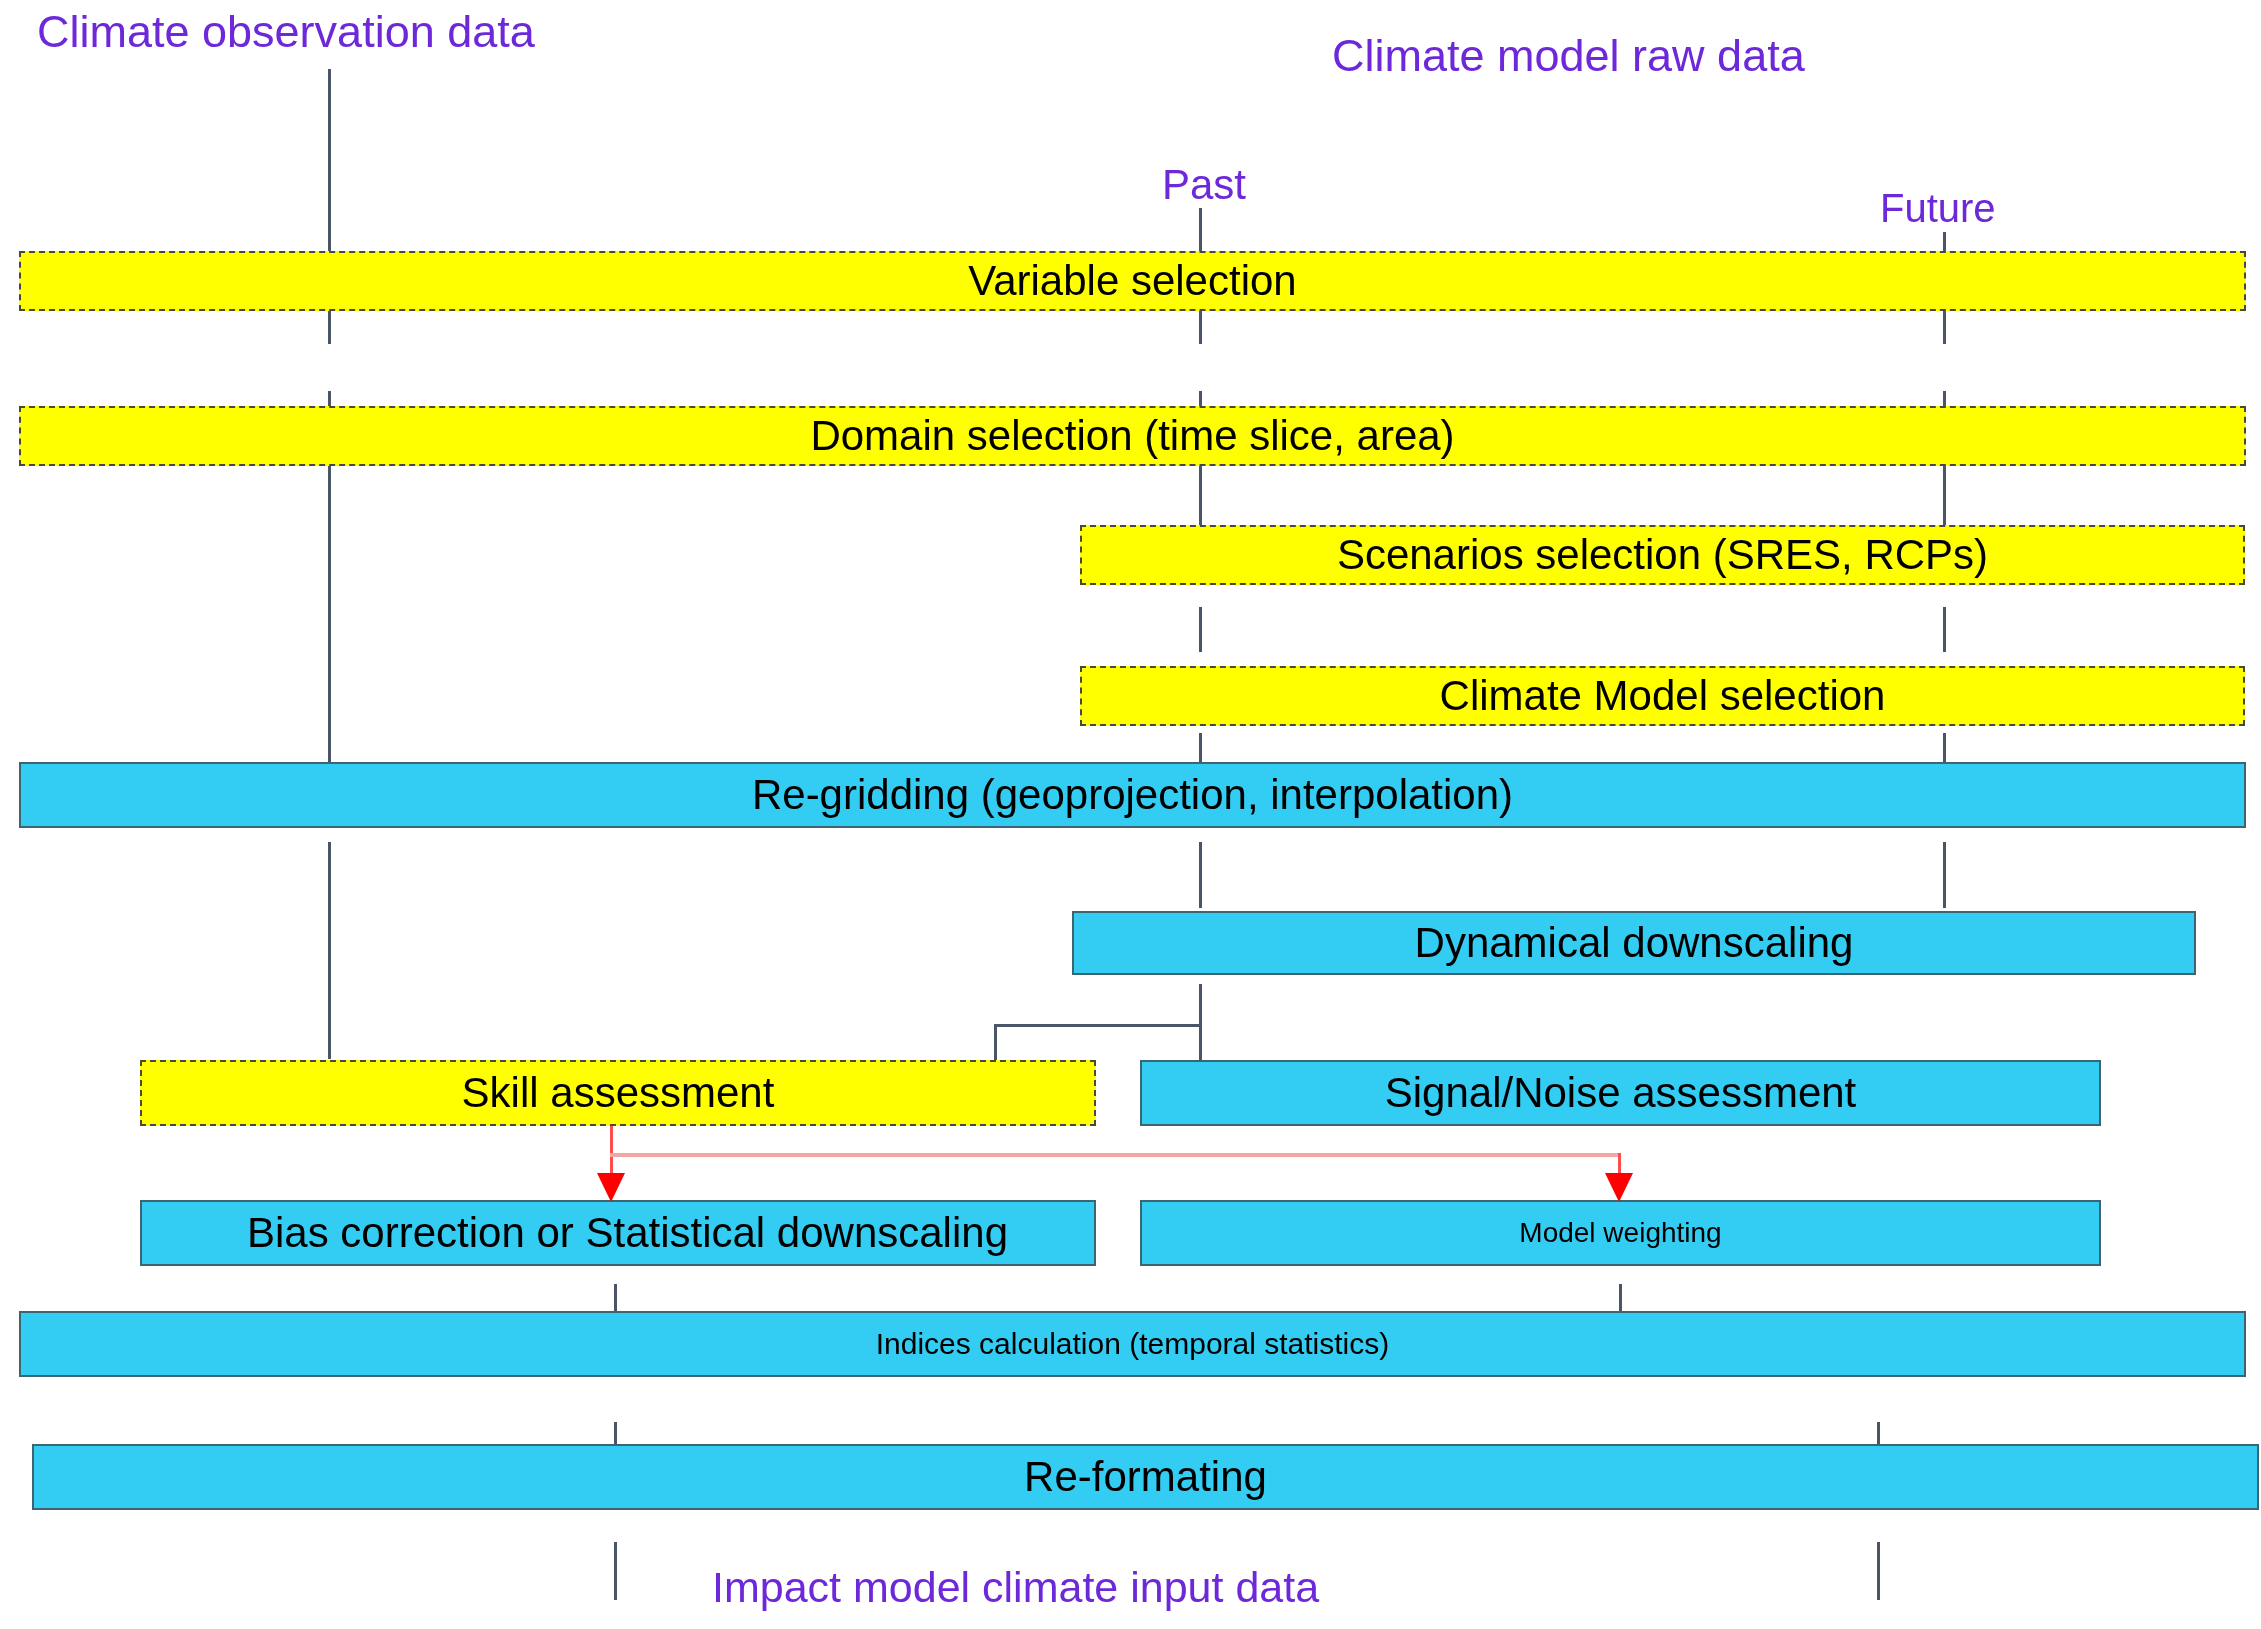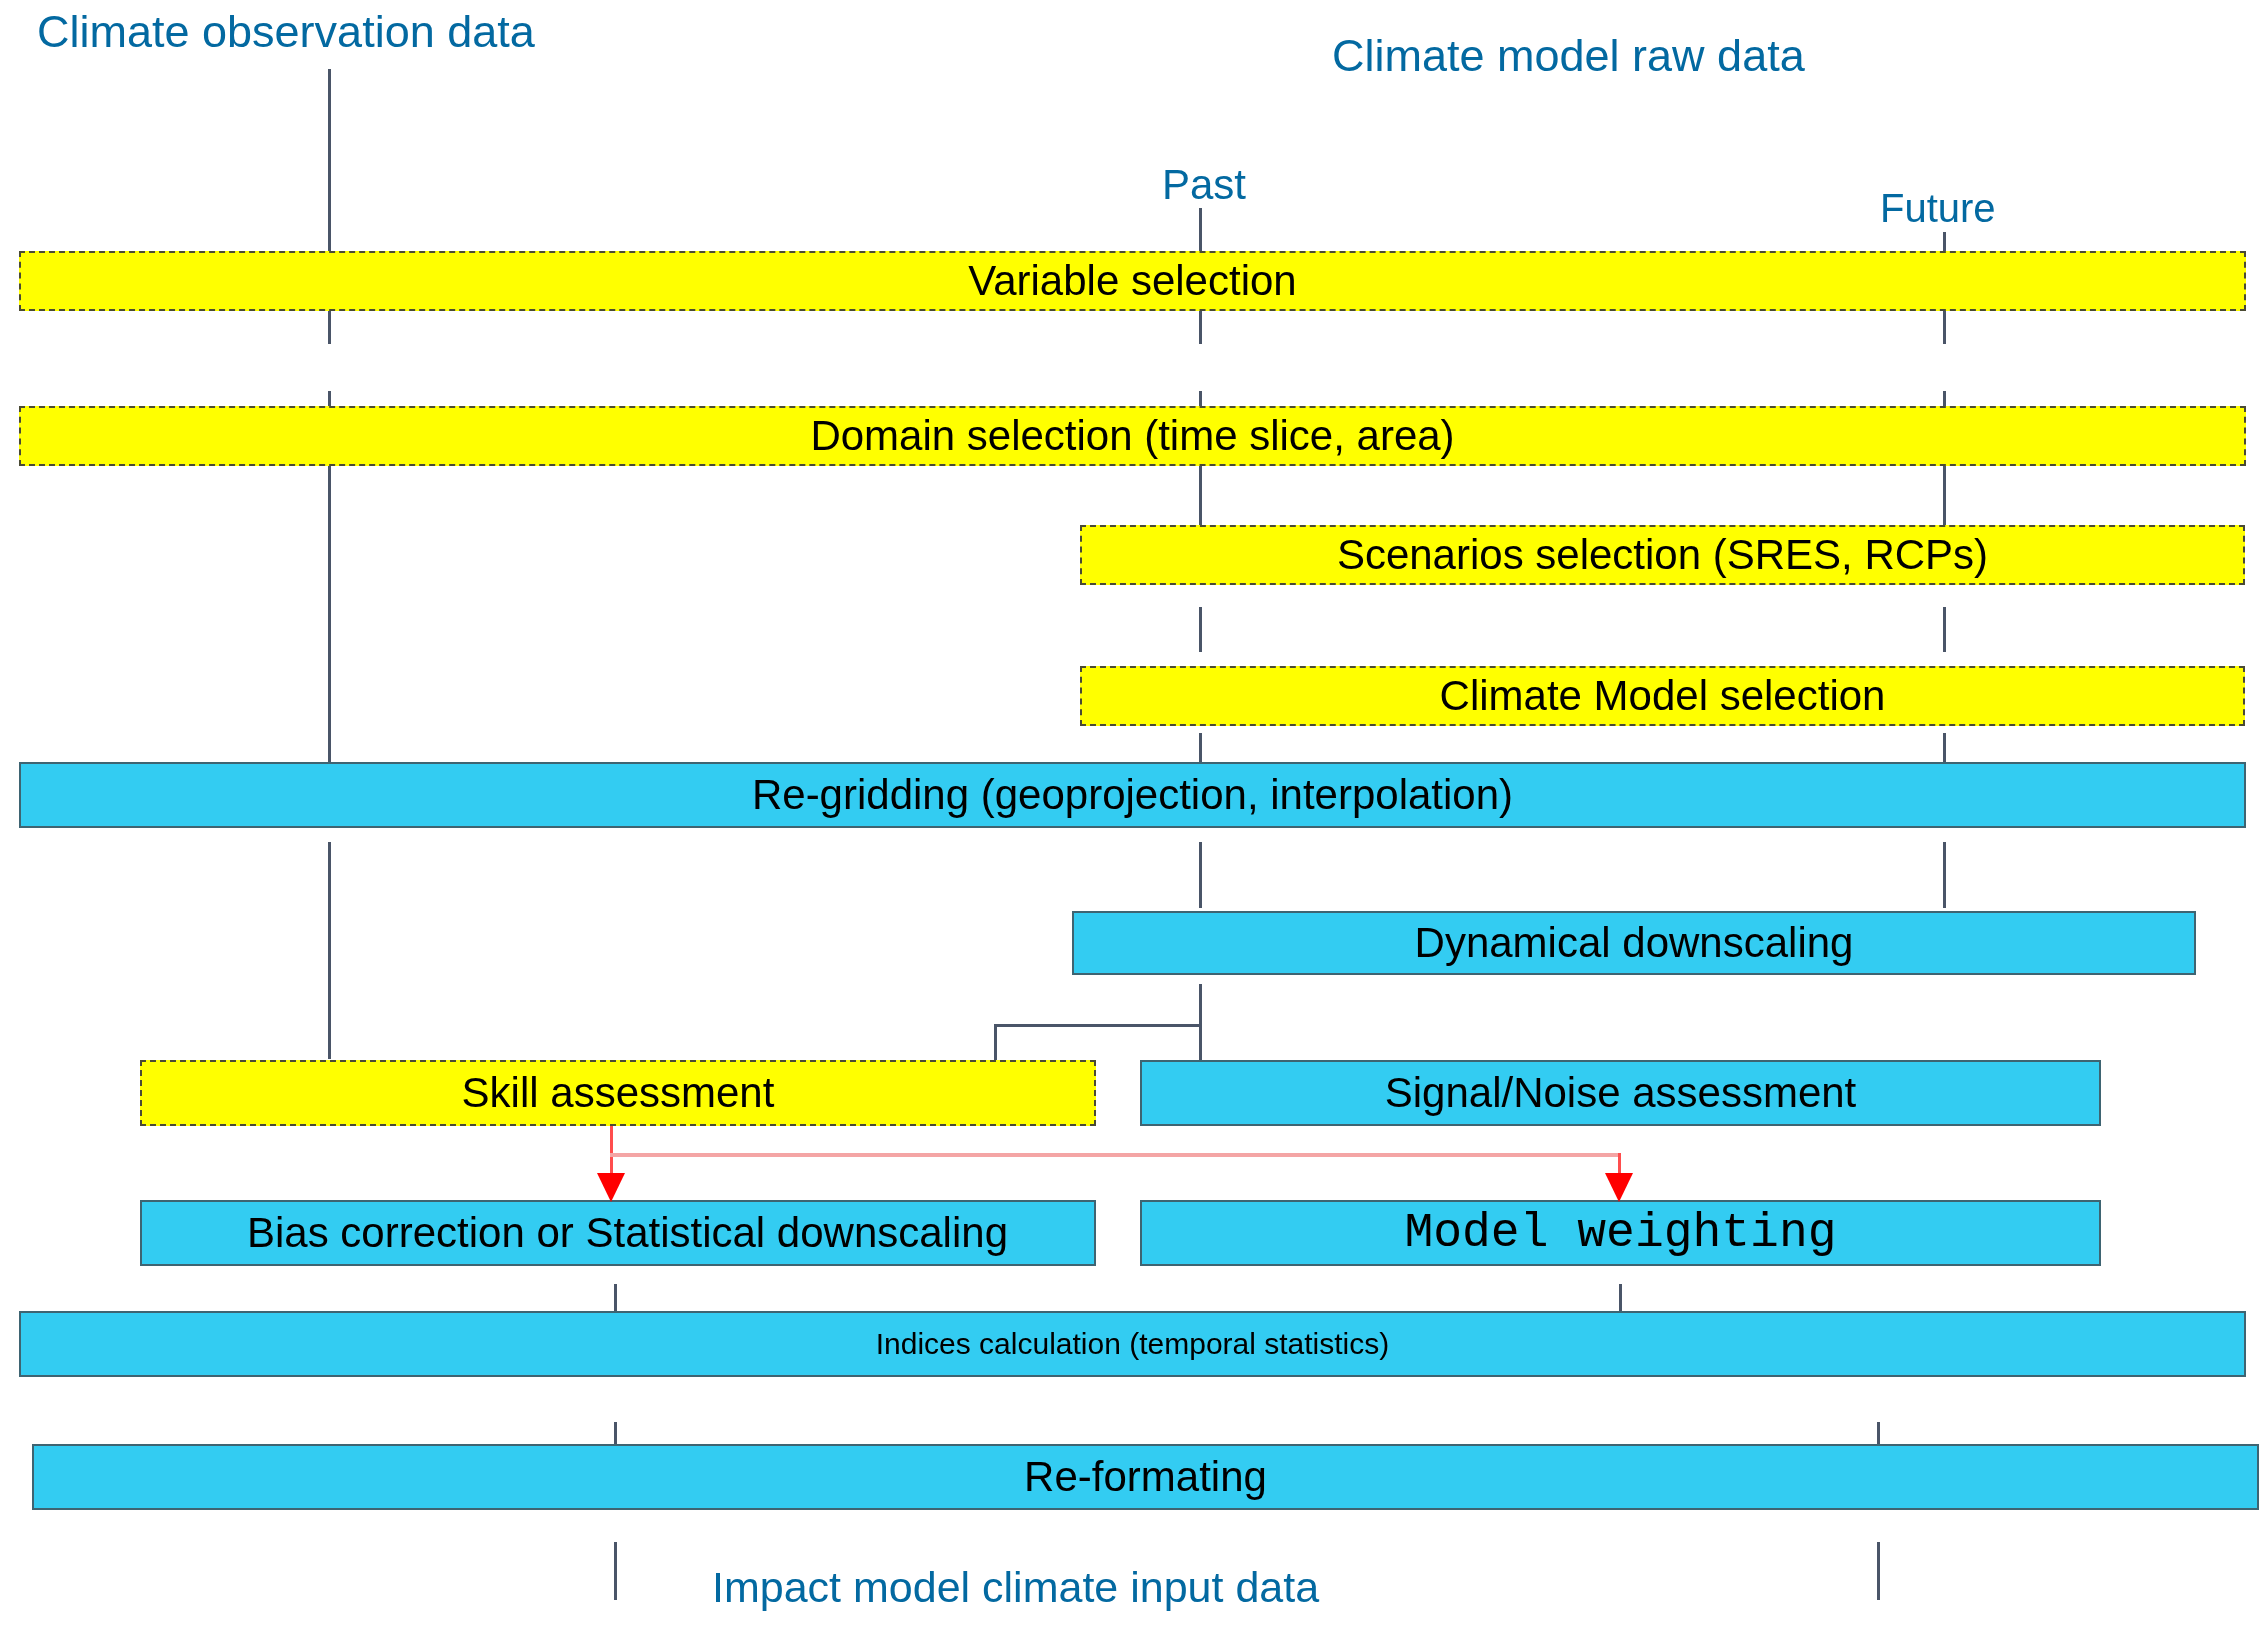--- a/index.html
+++ b/index.html
@@ -1,21 +1,21 @@
 <!DOCTYPE html>
 <html style="font-size:10px"><head>
 <meta charset="utf-8">
 <style>
   html,body{margin:0;padding:0;background:#ffffff;}
   body{font-family:"Liberation Sans", sans-serif;}
   #canvas{position:relative;width:2261px;height:1629px;background:#ffffff;overflow:hidden;}
 
   .lbl{
     position:absolute;
-    color:#0369a1;
+    color:#6d28d9;
     font-family:"Liberation Sans", sans-serif;
     font-weight:400;
     white-space:nowrap;
     line-height:1;
   }
 
   .box{
     position:absolute;
     box-sizing:border-box;
     display:flex;
@@ -130,21 +130,21 @@
 
   <div class="box box-cyan" style="left:1140px;top:1060px;width:961px;height:66px;">
     <span style="font-size:42px;">Signal/Noise assessment</span>
   </div>
 
   <div class="box box-cyan" style="left:140px;top:1200px;width:956px;height:66px;padding-left:19px;">
     <span style="font-size:42px;">Bias correction or Statistical downscaling</span>
   </div>
 
   <div class="box box-cyan" style="left:1140px;top:1200px;width:961px;height:66px;">
-    <span style="font-size:48px;font-family:Liberation Mono, monospace;">Model weighting</span>
+    <span style="font-size:28px;">Model weighting</span>
   </div>
 
   <div class="box box-cyan" style="left:19px;top:1311px;width:2227px;height:66px;">
     <span style="font-size:30px;">Indices calculation (temporal statistics)</span>
   </div>
 
   <div class="box box-cyan" style="left:32px;top:1444px;width:2227px;height:66px;">
     <span style="font-size:42px;">Re-formating</span>
   </div>
 

